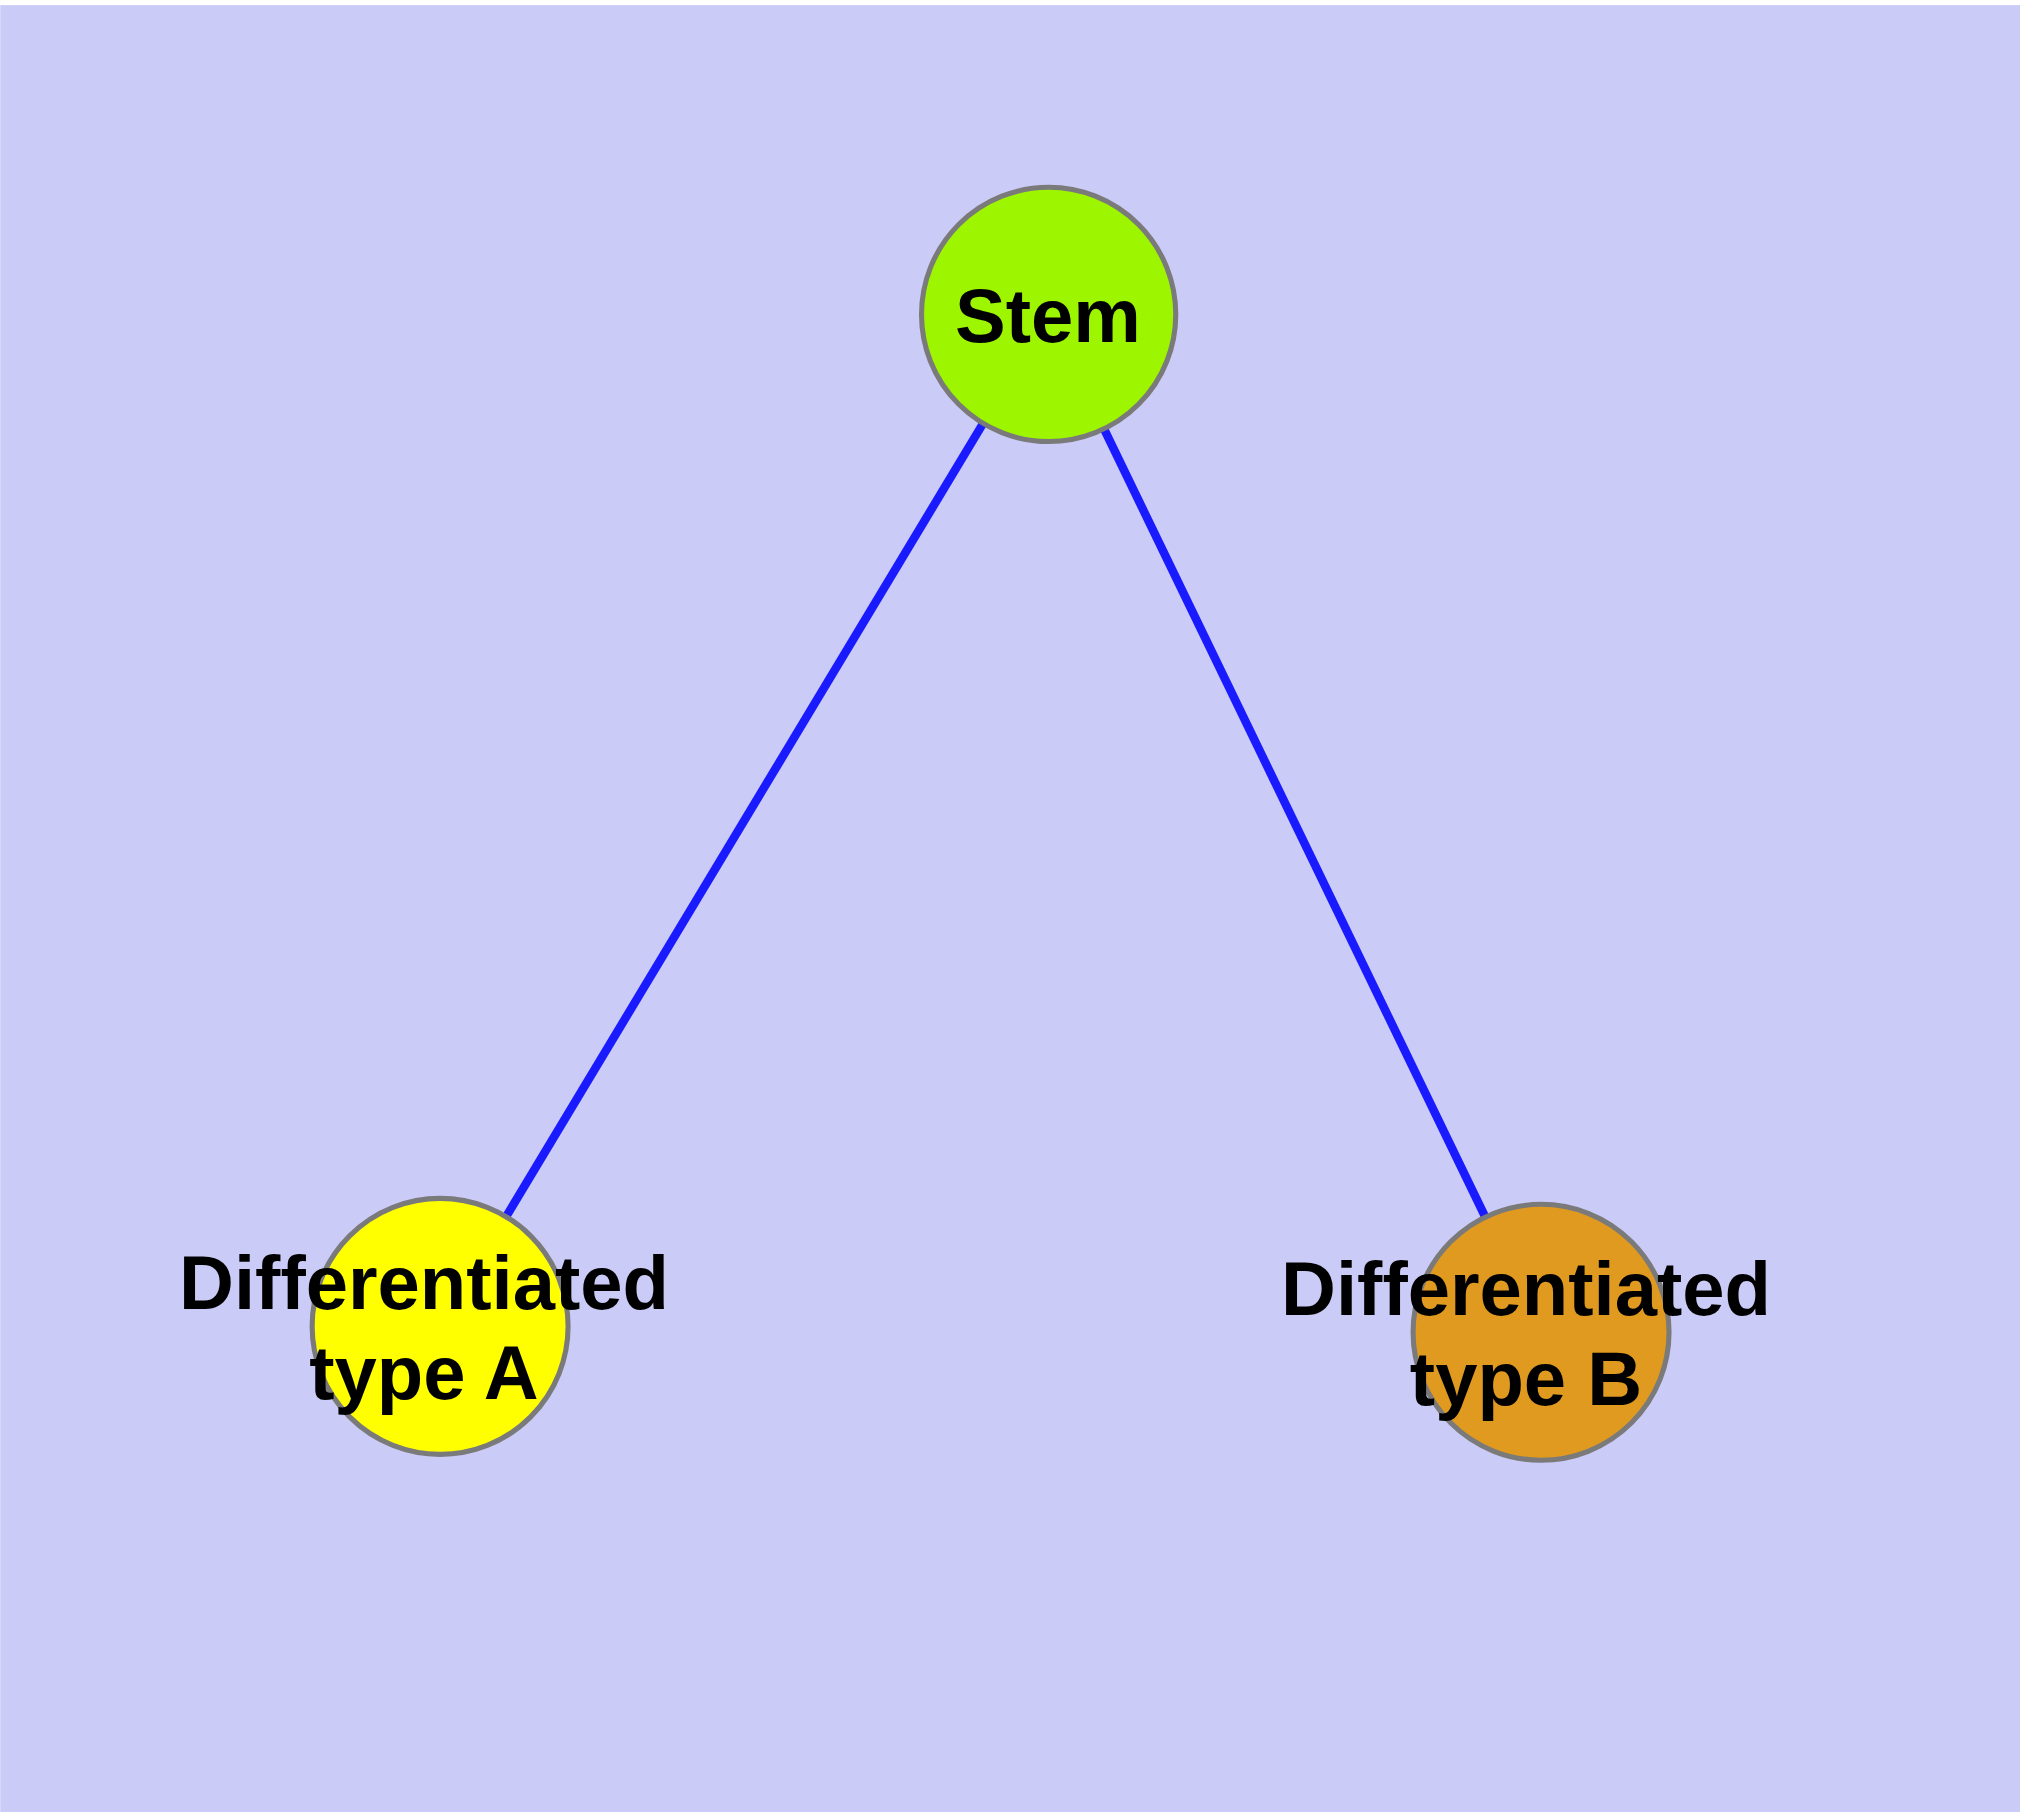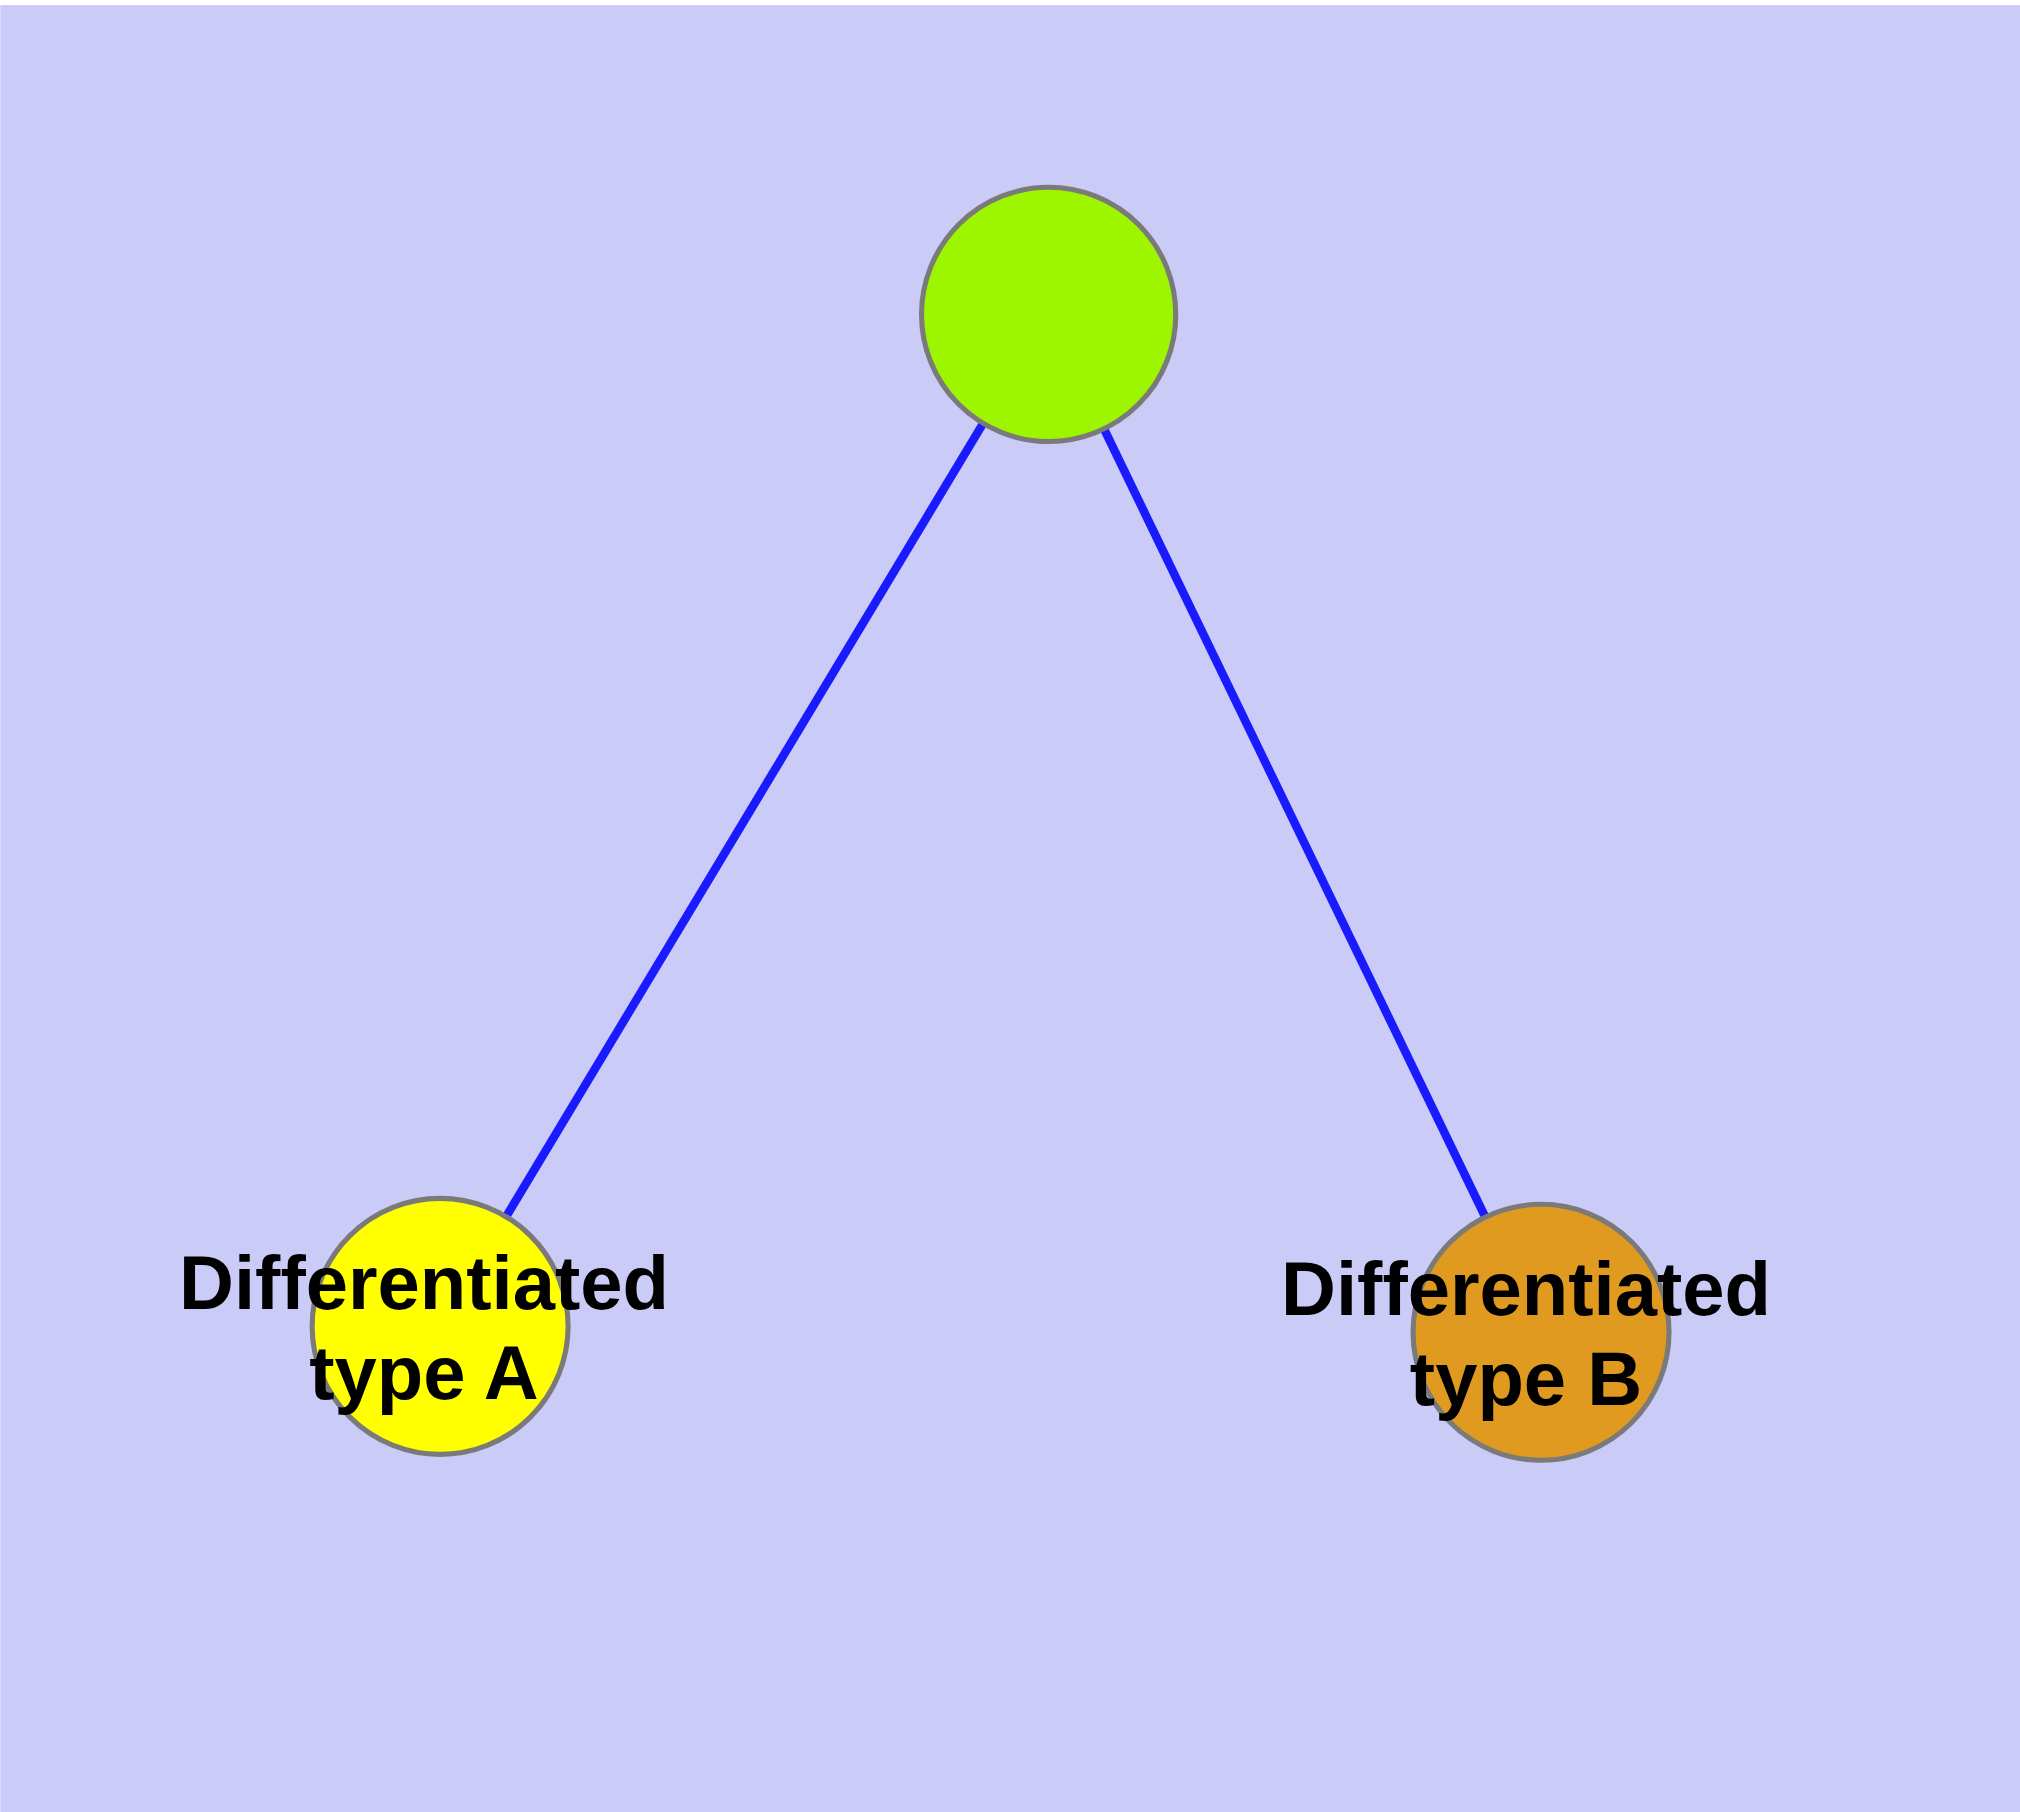--- a/index.html
+++ b/index.html
@@ -57,20 +57,21 @@
     <rect x="0" y="6" width="2384" height="2132" fill="#cbcbf7"></rect>
 
     <line x1="1237" y1="371" x2="519" y2="1565" class="edge-line" stroke="#1a1aff"></line>
     <line x1="1237" y1="371" x2="1818" y2="1572" class="edge-line" stroke="#1a1aff"></line>
 
     <circle cx="1237" cy="371" r="150" class="node-circle" fill="#9ef500"></circle>
     <circle cx="519" cy="1565" r="151" class="node-circle" fill="#ffff00"></circle>
     <circle cx="1818" cy="1572" r="151" class="node-circle" fill="#e09a20"></circle>
   </svg>
 
+  <div class="node-label label-stem">Stem</div>
 
   <div class="node-label label-type-a">Differentiated
 type A</div>
 
   <div class="node-label label-type-b">Differentiated
 type B</div>
 
 </div>
 
 

